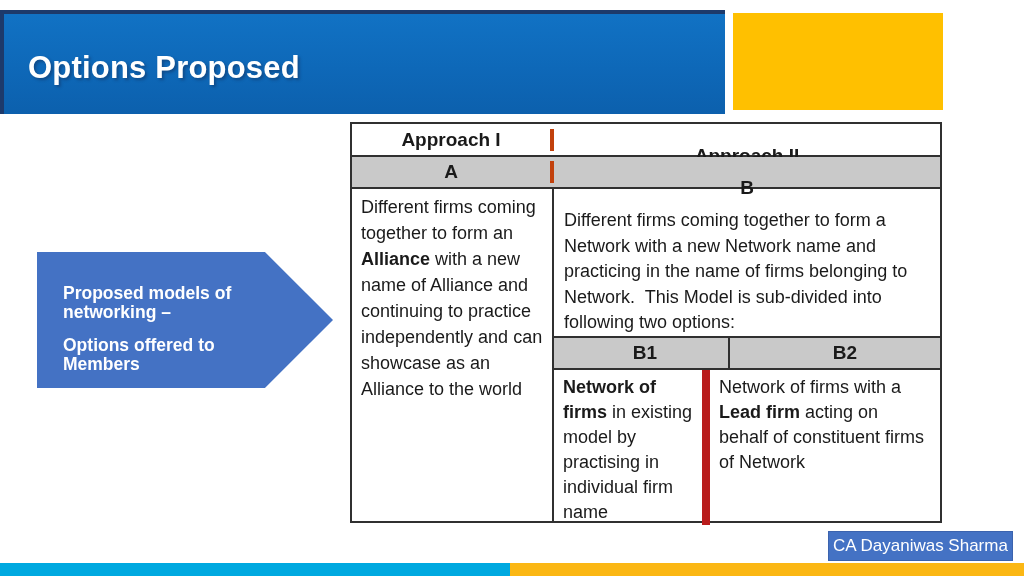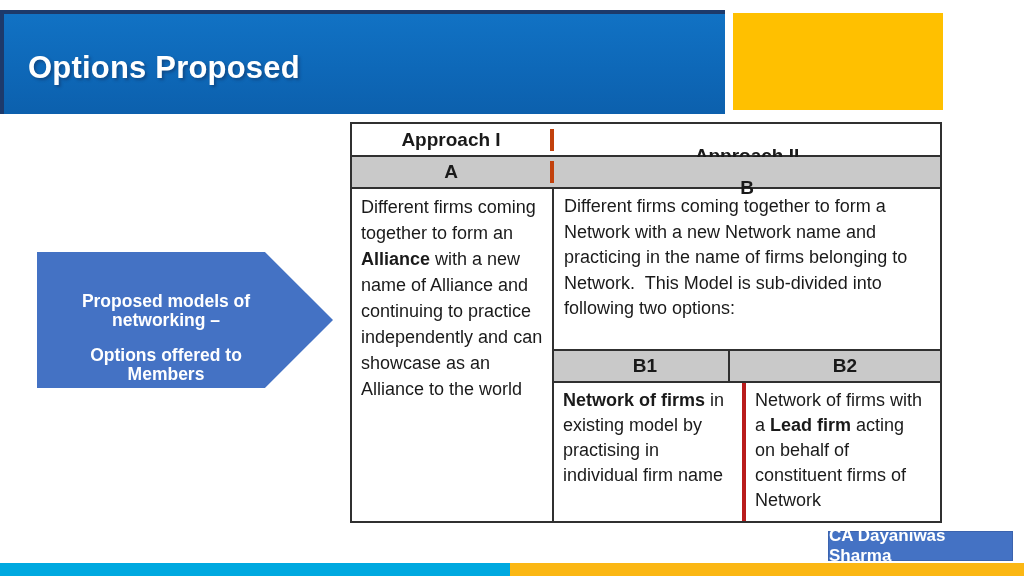--- a/index.html
+++ b/index.html
@@ -21,53 +21,53 @@
   .gold-block{position:absolute;left:733px;top:13px;width:210px;height:97px;background:#FFC000;}
 
   
   .callout-arrow{
     position:absolute;left:37px;top:252px;width:296px;height:136px;
     background:#4472C4;
     clip-path:polygon(0 0, 77% 0, 100% 50%, 77% 100%, 0 100%);
     color:#ffffff;font-weight:bold;font-size:17.5px;line-height:19px;
     padding:24px 0 0 18px;box-sizing:border-box;
   }
-  .callout-arrow p{margin:16px;width:190px;text-align:center;}
+  .callout-arrow p{margin:8px;width:190px;}
   .callout-arrow p + p{margin-top:14px;}
 
   
   .opt-table{
     position:absolute;left:350px;top:122px;width:592px;height:401px;
     border:2px solid #303030;box-sizing:border-box;background:#ffffff;
     display:flex;flex-direction:column;font-size:18px;
   }
   .t-row{display:flex;flex:0 0 auto;}
   .hdr{height:31px;border-bottom:2px solid #303030;align-items:center;}
   .lbl{height:30px;border-bottom:2px solid #303030;background:#C9C9C9;align-items:center;}
   .hcell{display:flex;align-items:center;justify-content:center;font-weight:bold;font-size:19px;box-sizing:border-box;}
   .c-left{width:202px;border-right:4px solid #c2410c;}
   .c-right{flex:1;margin-top:32px;}
   .t-body{display:flex;flex:1 1 auto;min-height:0;}
   .cell-a{width:202px;border-right:2px solid #303030;box-sizing:border-box;padding:5px 8px 0 9px;line-height:26px;}
   .cell-b{flex:1;display:flex;flex-direction:column;min-width:0;}
-  .cell-b .para{height:160px;box-sizing:border-box;padding:5px 8px 0 10px;line-height:25.5px;white-space:pre-wrap;}
+  .cell-b .para{height:160px;box-sizing:border-box;padding:19px 8px 0 10px;line-height:25.5px;white-space:pre-wrap;}
   .subtable{flex:1;display:flex;flex-direction:column;border-top:2px solid #303030;}
   .sub-hdr{display:flex;height:30px;flex:0 0 auto;background:#C9C9C9;border-bottom:2px solid #303030;}
   .s-left{width:176px;border-right:2px solid #303030;padding-left:8px;}
   .s-right{flex:1;margin-left:20px;}
   .sub-body{display:flex;flex:1;}
-  .cell-b1{width:192px;border-right:4px solid #b91c1c;box-sizing:border-box;padding:5px 6px 0 9px;line-height:25px;}
+  .cell-b1{width:156px;border-right:8px solid #b91c1c;box-sizing:border-box;padding:5px 6px 0 9px;line-height:25px;}
   .cell-b2{flex:1;padding:5px 14px 0 9px;line-height:25px;}
   .b{font-weight:bold;}
 
   
   .author-badge{
     position:absolute;left:828px;top:531px;width:185px;height:30px;background:#4472C4;
     display:flex;align-items:center;justify-content:center;
-    color:#ffffff;font-weight:bold;font-size:17px;border:1px solid #3b63ae;box-sizing:border-box;
+    color:#ffffff;font-weight:normal;font-size:17px;border:1px solid #3b63ae;box-sizing:border-box;
   }
   .bar-cyan{position:absolute;left:0;top:563px;width:510px;height:13px;background:#00A9E0;}
   .bar-amber{position:absolute;left:510px;top:563px;width:514px;height:13px;background:#FBB714;}
 </style>
 </head>
 <body>
 
 <div class="slide">
 
   <div class="title-bar">

